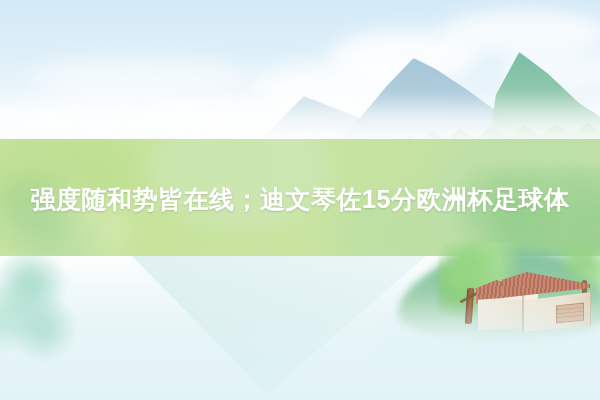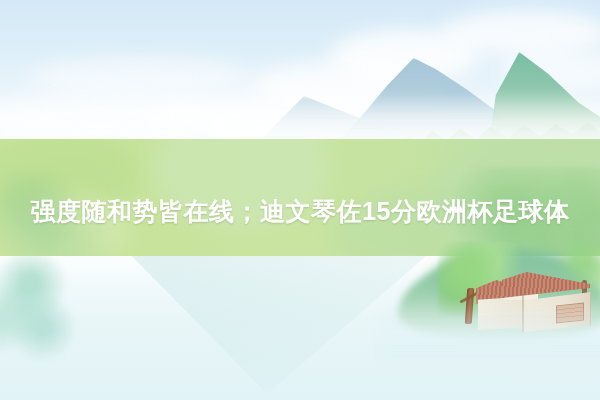--- a/index.html
+++ b/index.html
@@ -80,21 +80,21 @@
   }
   .crown-l{
     position:absolute;left:-25px;top:30px;width:140px;height:110px;
     background:radial-gradient(circle at 40% 40%,rgba(140,200,140,.42) 0 12%,rgba(140,200,140,0) 48%),
                radial-gradient(circle at 62% 70%,rgba(160,210,150,.38) 0 11%,rgba(160,210,150,0) 46%);
     filter:blur(2.5px);
   }
 
   
   .headline{
-    position:absolute;left:0;top:151px;width:600px;height:119px;
+    position:absolute;left:0;top:139px;width:600px;height:119px;
     display:flex;flex-direction:column;align-items:center;justify-content:center;
     gap:2px;
   }
   .hl-line{
     color:#ffffff;font-weight:700;font-size:25px;line-height:38px;
     letter-spacing:.5px;white-space:nowrap;
     text-shadow:0 1px 2px rgba(120,150,90,.45),0 0 1px rgba(255,255,255,.6);
   }
 
   

